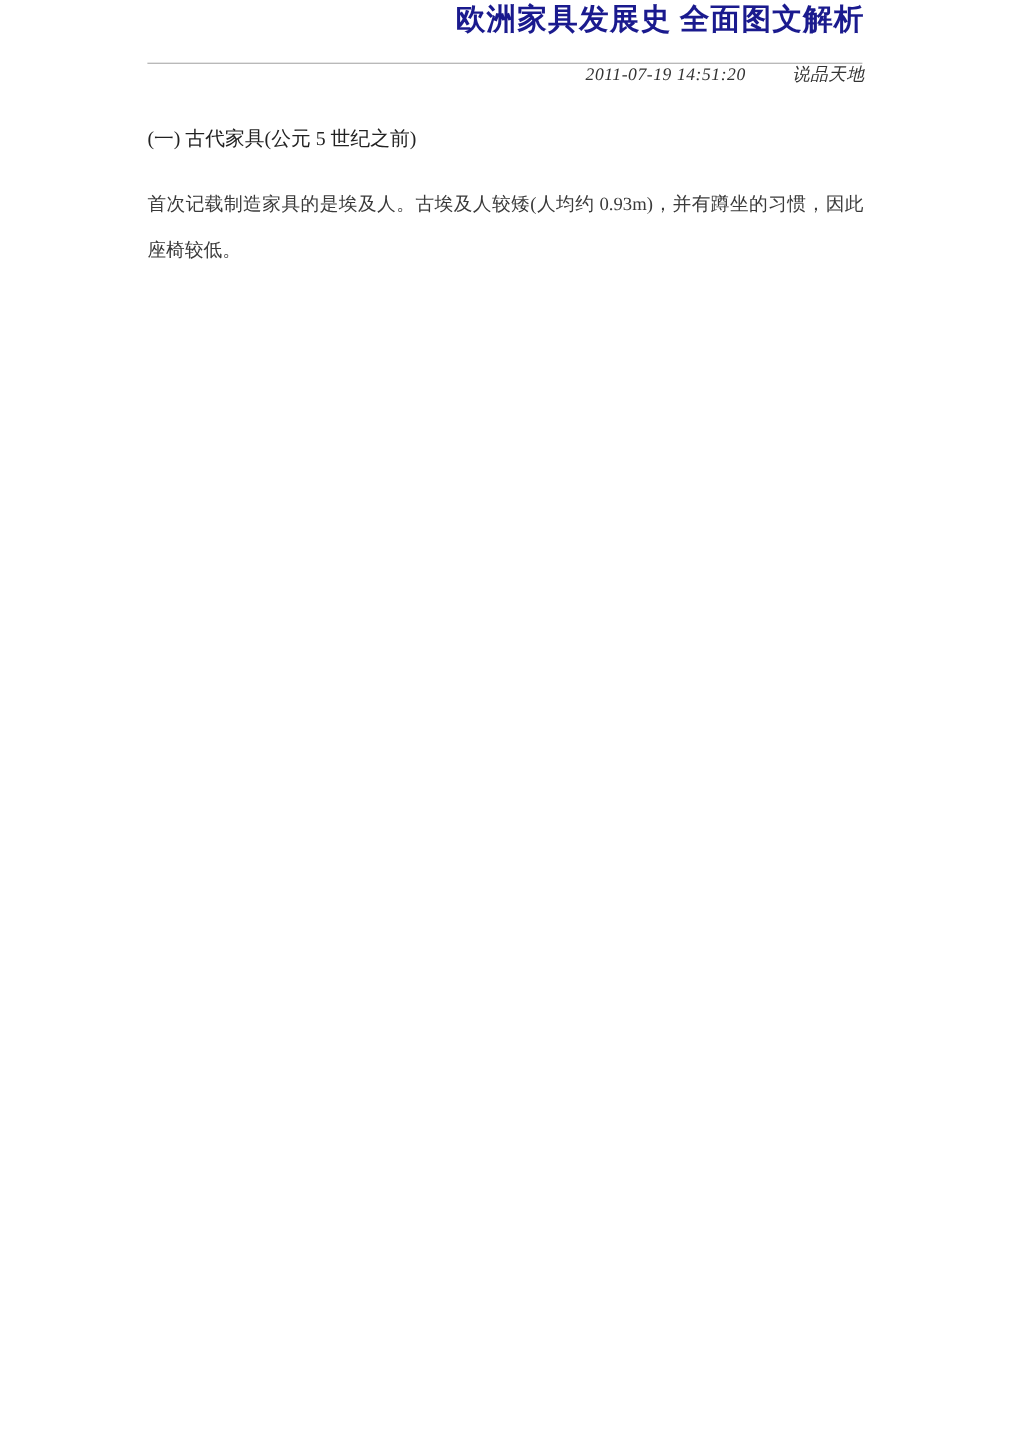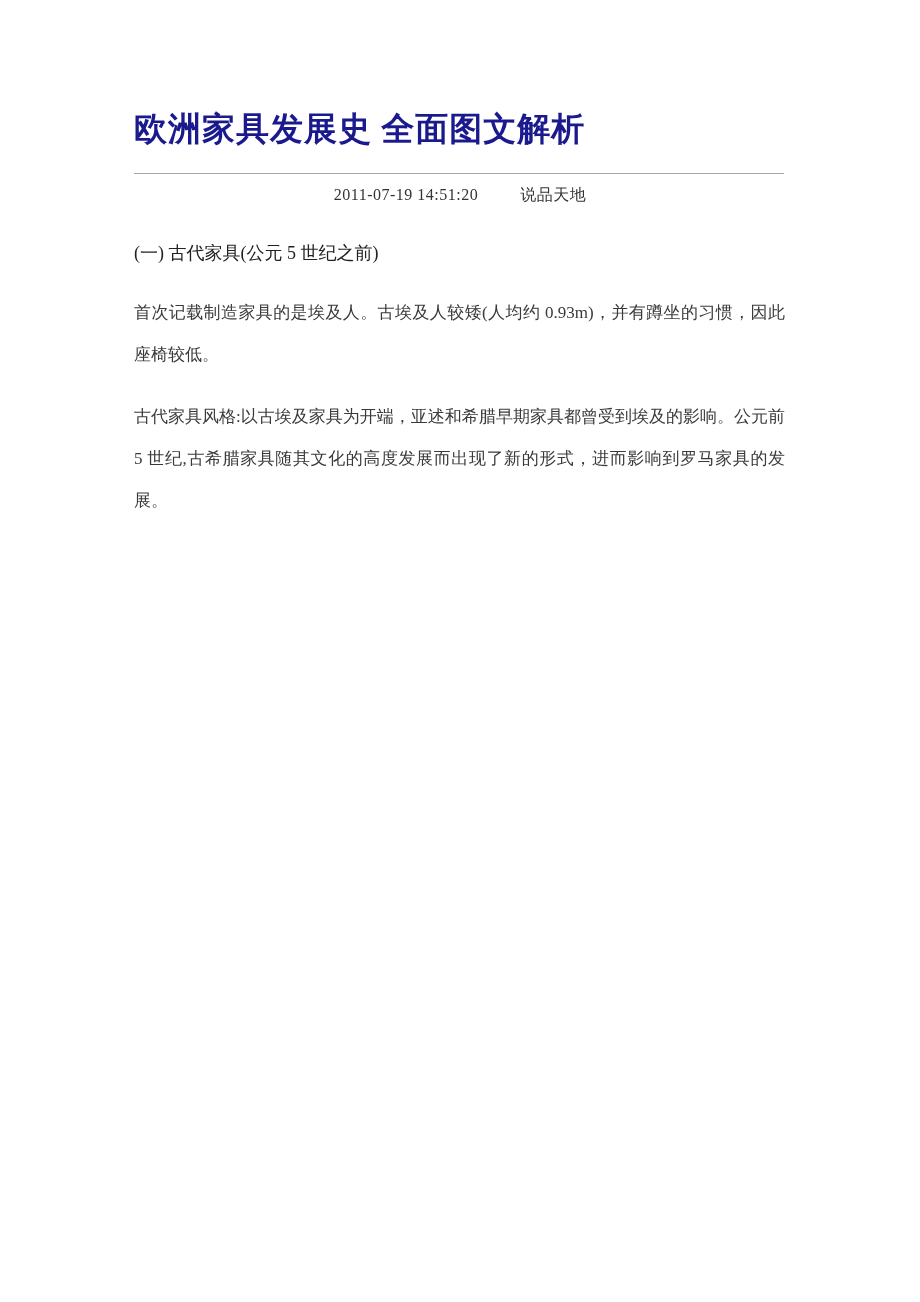--- a/index.html
+++ b/index.html
@@ -13,40 +13,39 @@
     overflow: hidden;
     position: relative;
   }
   .page {
     width: 920px;
     height: 1302px;
     padding: 0 134px;
     background: #ffffff;
   }
   .title {
-    margin-top: 108px;
-    text-align: left;
-    font-size: 33px;
+    text-align: right;
+    font-size: 27px;
     font-weight: bold;
     letter-spacing: 1px;
     color: var(--color-title, #1a1a8e);
     line-height: 1.3;
   }
   .divider {
     margin-top: 22px;
     width: 650px;
     height: 0;
     border-top: 1px solid var(--color-rule, #a8a8a8);
   }
   .meta {
-    margin-top: 11px;
-    text-align: center;
+    text-align: right;
     font-size: 16px;
     color: var(--color-meta, #333333);
     letter-spacing: 0.5px;
+    font-style: italic;
   }
   .meta .source {
     margin-left: 42px;
   }
   .article {
     margin-top: 26px;
     width: 651px;
     font-size: 17px;
     line-height: 42px;
     color: var(--color-body, #3a3a3a);
@@ -83,17 +82,16 @@
     <span>2011-07-19 14:51:20</span><span class="source">说品天地</span>
   </div>
 
   <div class="article">
 
 
     <h2 class="section-heading">(一) 古代家具(公元 5 世纪之前)</h2>
 
     <p>首次记载制造家具的是埃及人。古埃及人较矮(人均约 0.93m)，并有蹲坐的习惯，因此座椅较低。</p>
 
-    <p>古代家具风格:以古埃及家具为开端，亚述和希腊早期家具都曾受到埃及的影响。公元前 5 世纪,古希腊家具随其文化的高度发展而出现了新的形式，进而影响到罗马家具的发展。</p>
 
   </div>
 
 </div>
 
 </body></html>

